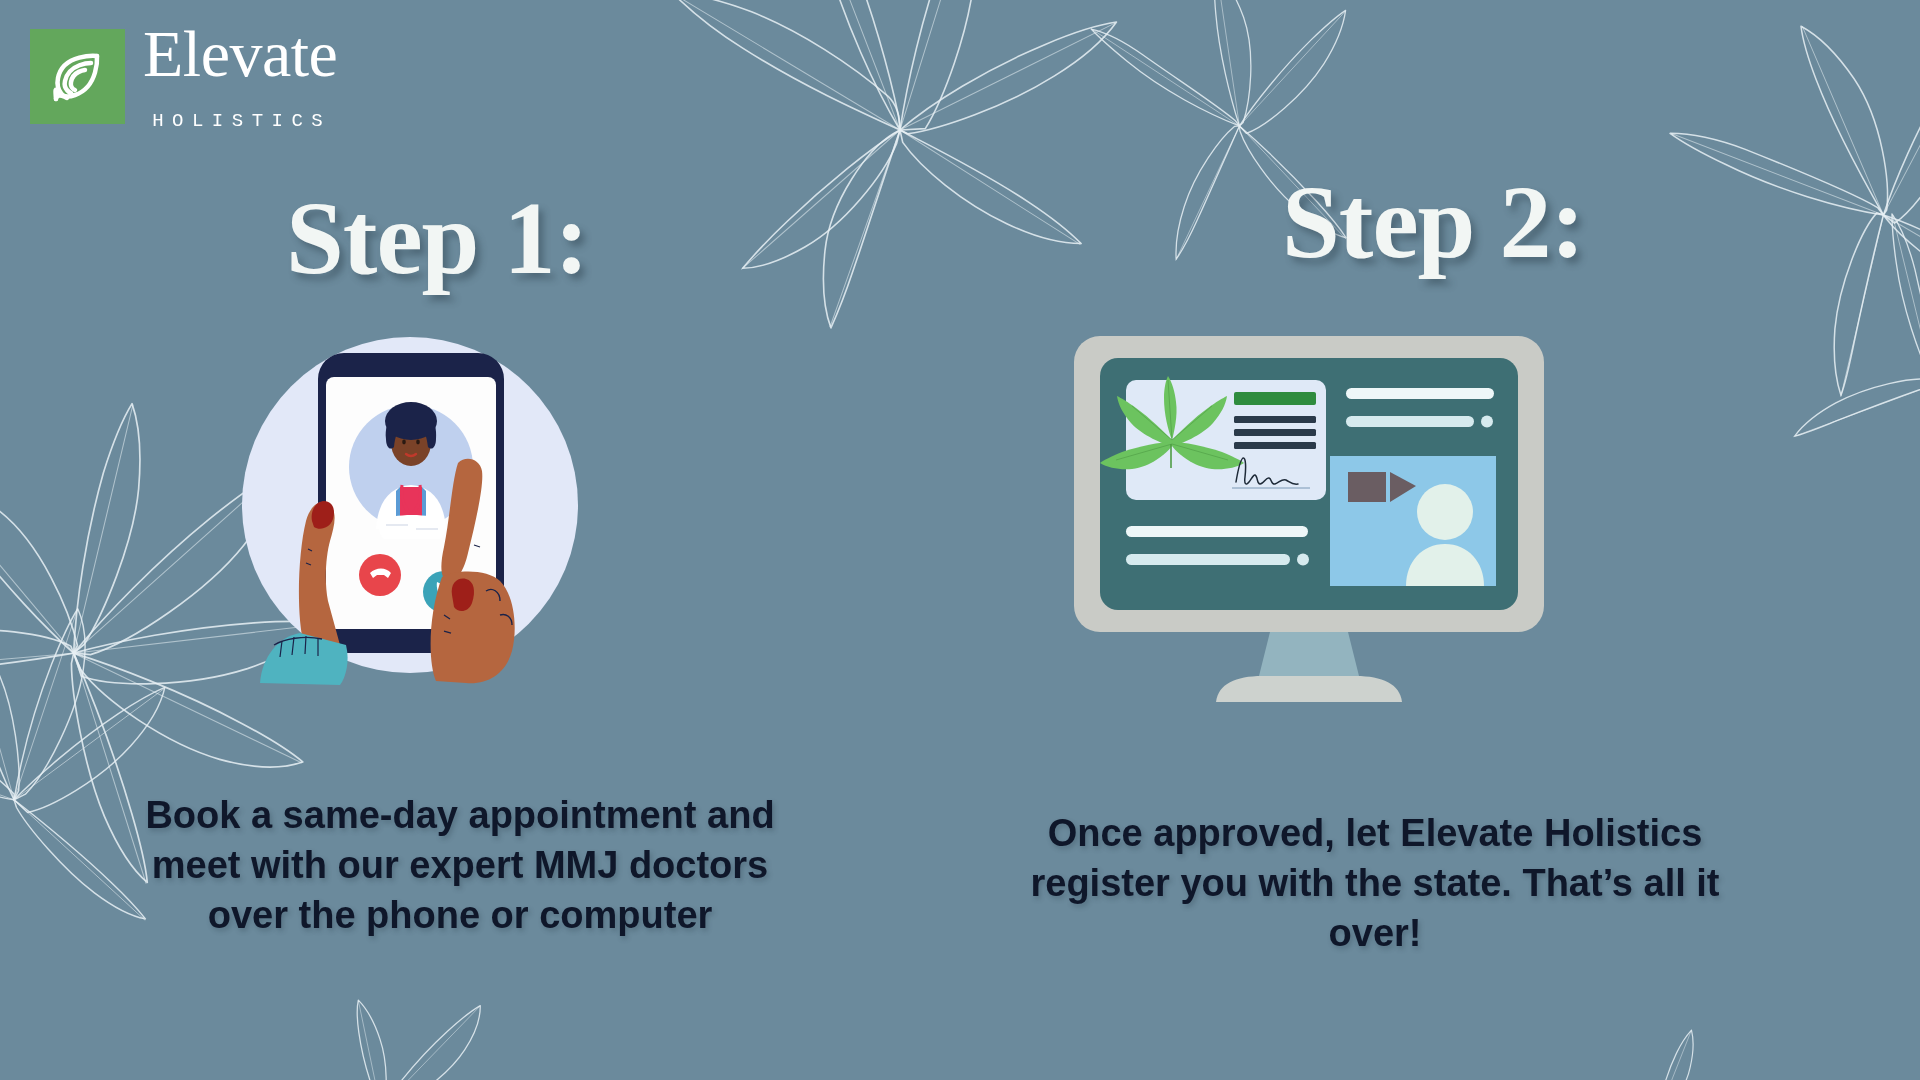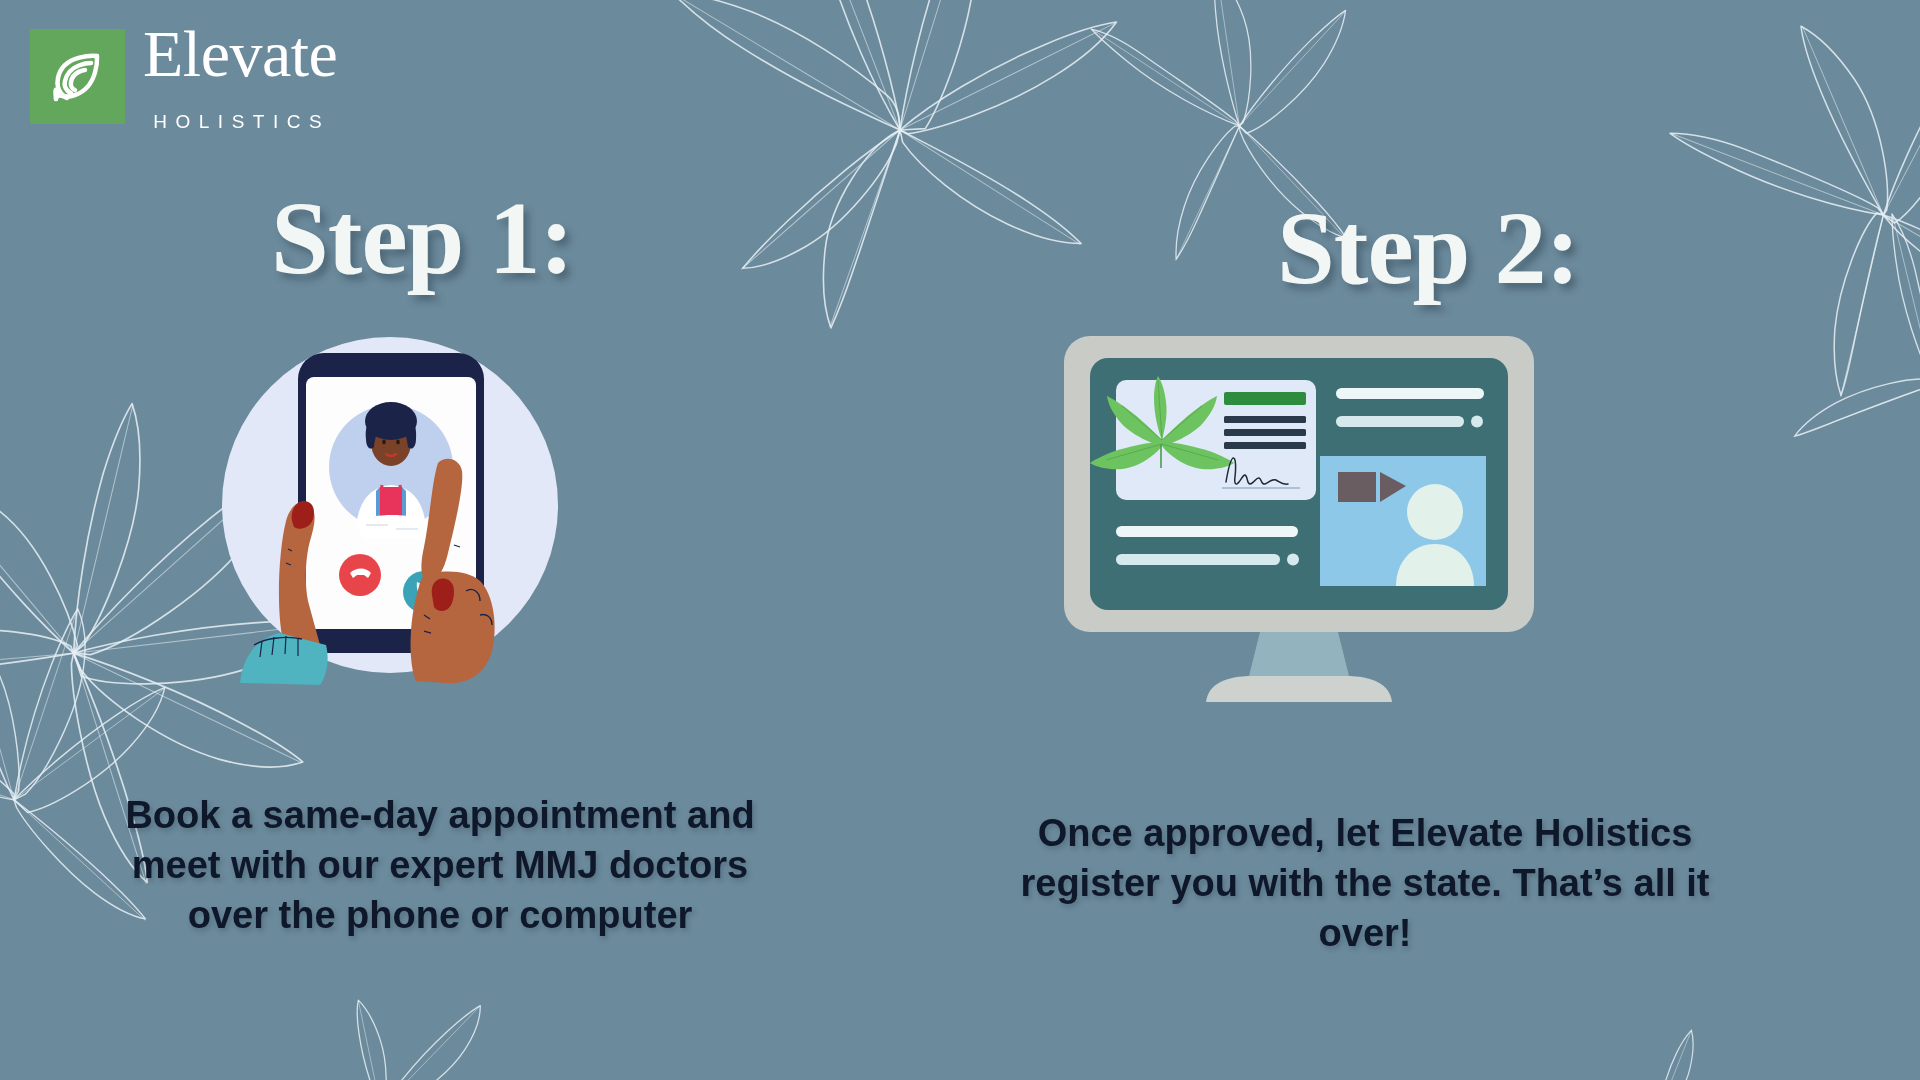--- a/index.html
+++ b/index.html
@@ -68,55 +68,56 @@
   .logo-mark path { fill: none; stroke: #ffffff; stroke-width: 4.5; stroke-linecap: round; stroke-linejoin: round; }
   .logo-text { display: flex; flex-direction: column; line-height: 1; align-items: center; }
   .logo-word {
     font-family: "Liberation Serif", "DejaVu Serif", serif;
     font-size: 66px;
     color: #ffffff;
     letter-spacing: -0.5px;
     line-height: .98;
   }
   .logo-sub {
-    font-family: Liberation Sans, sans-serif;
+    font-family: Liberation Mono, monospace;
     font-size: 19px;
     color: #ffffff;
     letter-spacing: 8.5px;
     font-weight: 400;
     margin-top: 25px;
     margin-left: 3px;
   }
 
   
   .steps {
     position: absolute;
     inset: 0;
     z-index: 4;
     display: flex;
+    padding-left: 20px;
   }
   .step {
     position: relative;
     flex: 1;
   }
 
   .step-heading {
     position: absolute;
     width: 100%;
     text-align: center;
     font-family: "Liberation Serif", "DejaVu Serif", serif;
     font-weight: 700;
     font-size: 104px;
     color: #f2f6f4;
     letter-spacing: -1px;
     text-shadow: 5px 6px 7px rgba(40,60,72,.42);
     line-height: 1;
   }
   .step-1 .step-heading { top: 186px; left: -58px; }
-  .step-2 .step-heading { top: 196px; left: -12px; }
+  .step-2 .step-heading { top: 170px; left: -12px; }
 
   .step-art {
     position: absolute;
     display: flex;
     align-items: center;
     justify-content: center;
   }
   .step-1 .step-art { top: 310px; left: 170px; width: 440px; height: 380px; }
   .step-2 .step-art { top: 330px; left: 80px;  width: 520px; height: 380px; }
 

